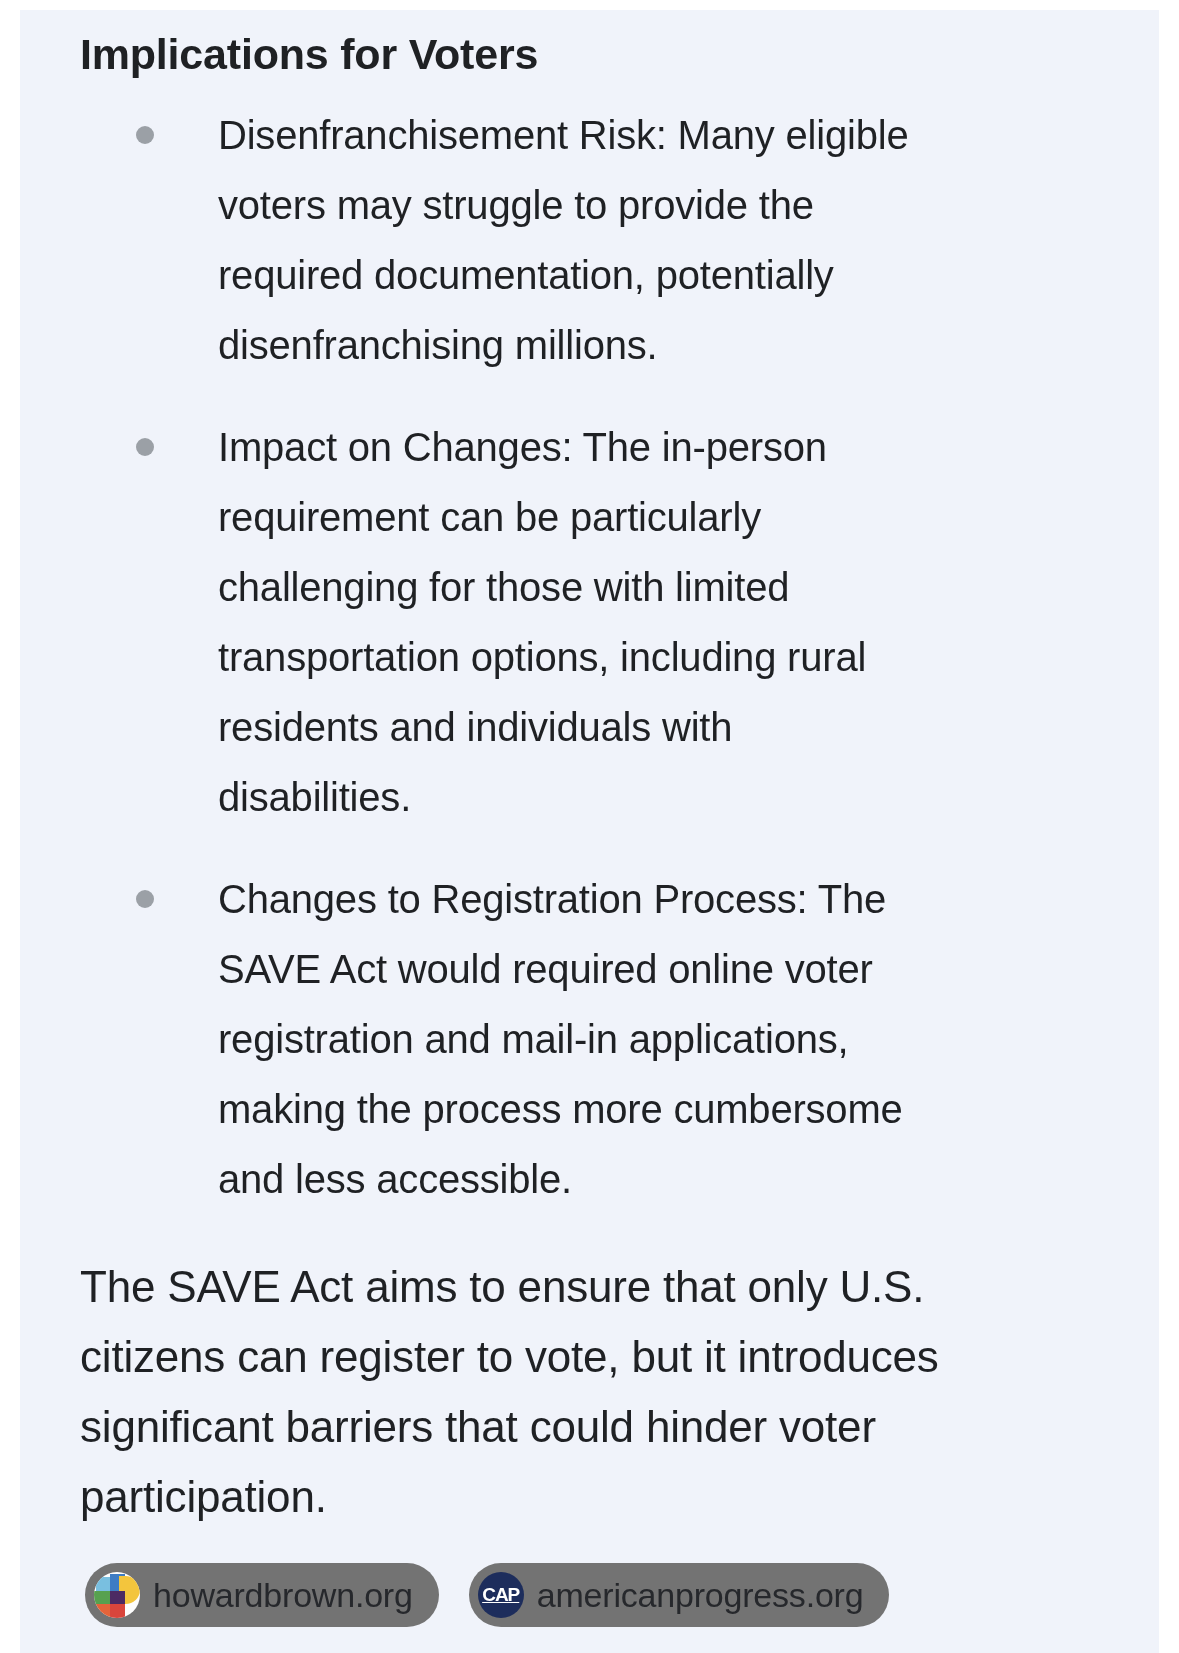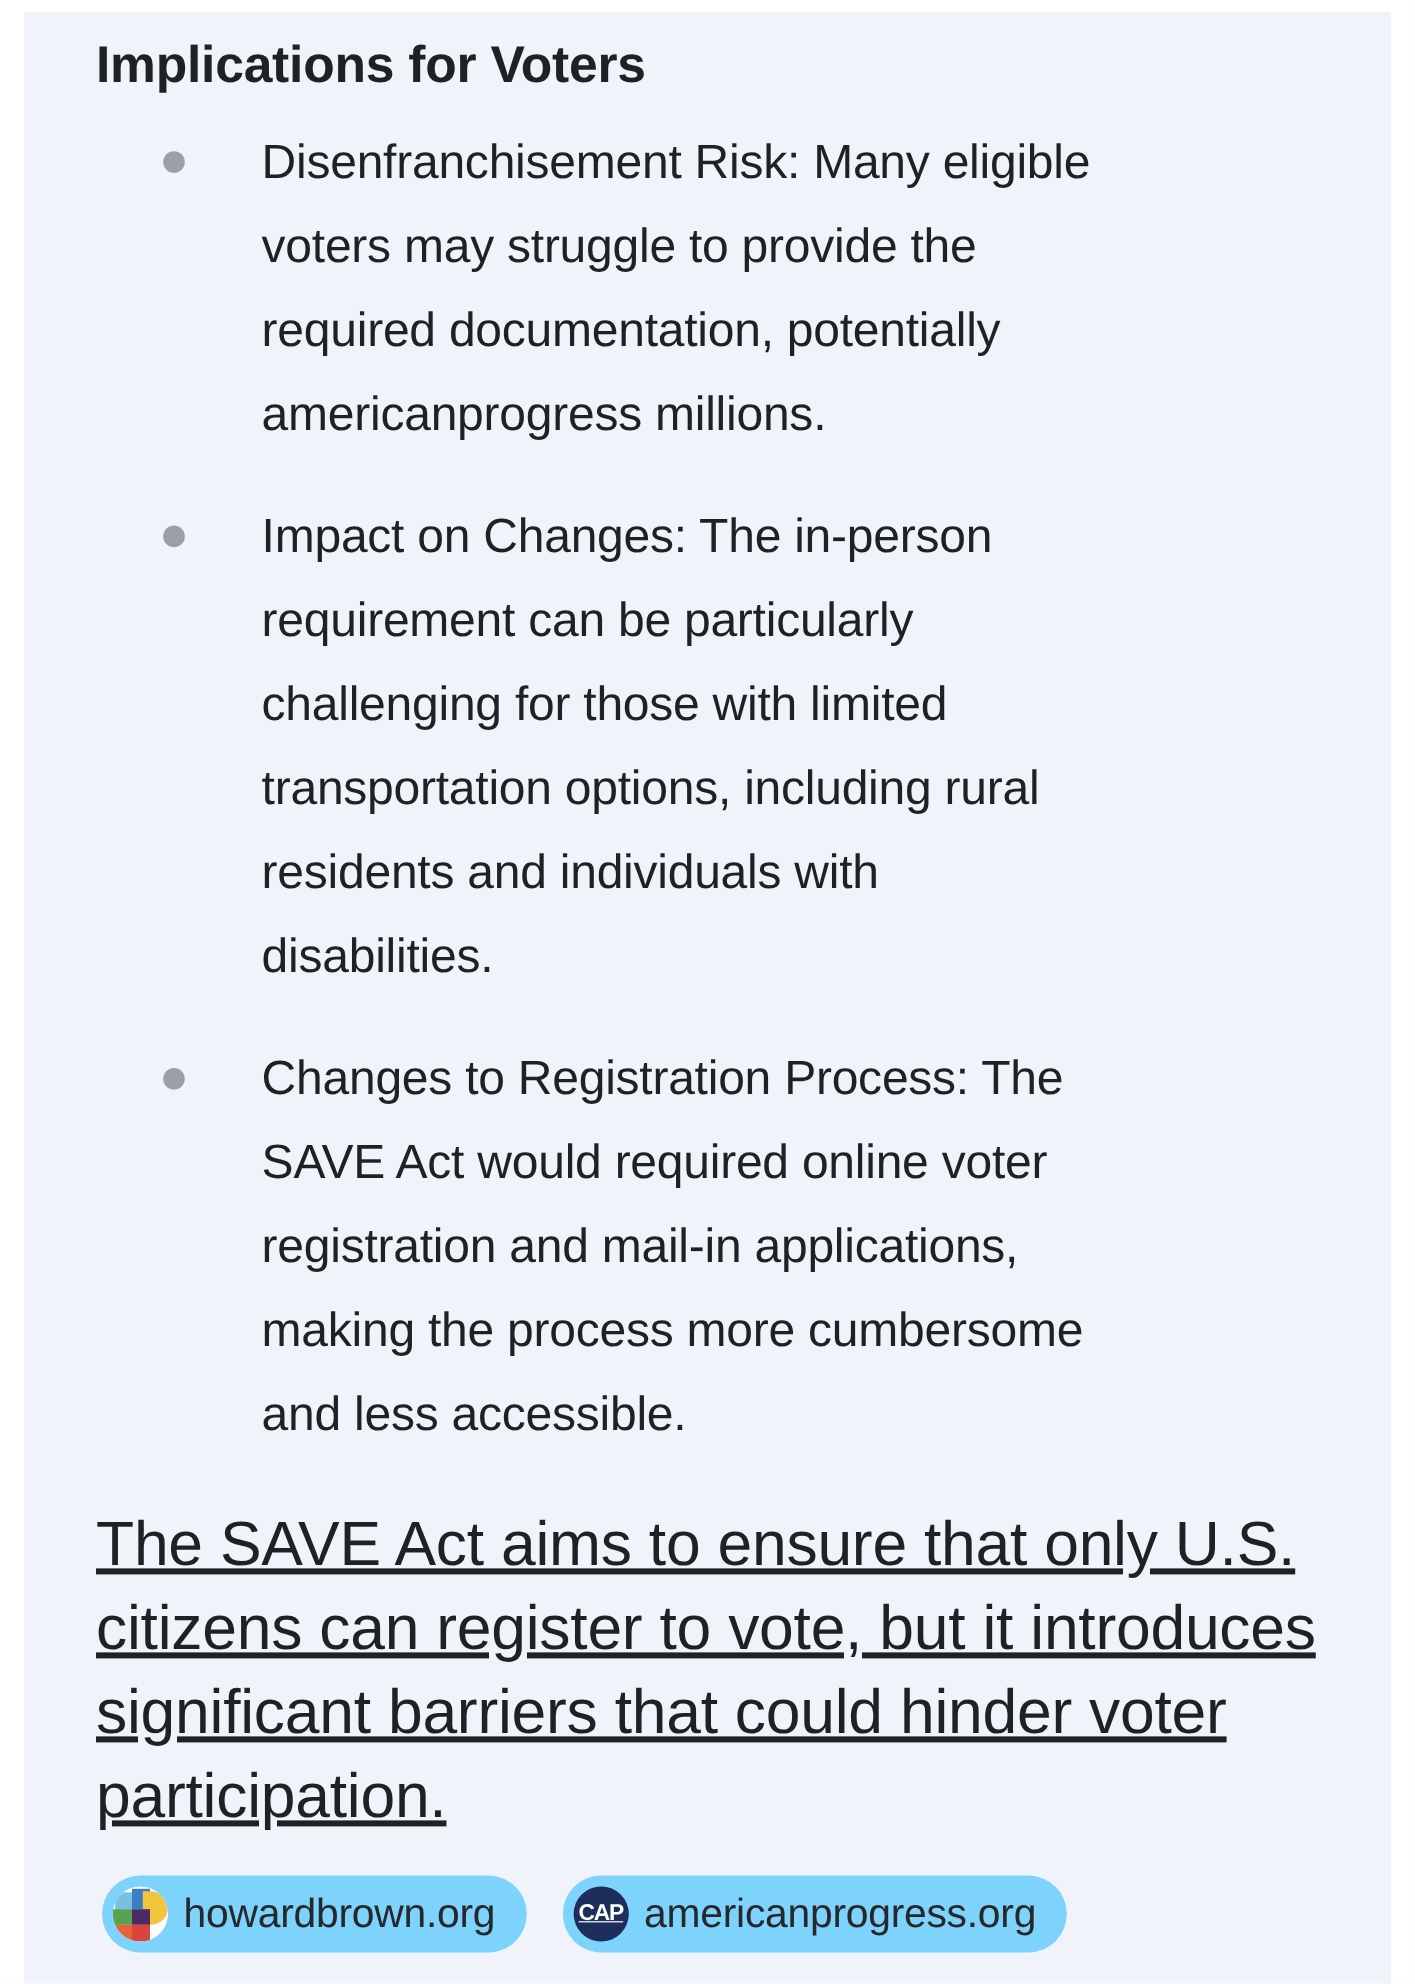--- a/index.html
+++ b/index.html
@@ -57,39 +57,38 @@
     margin: 26px 0 0 56px;
   }
   .li-text {
     margin-left: 64px;
     max-width: 860px;
     white-space: pre-line;
   }
   .li-text strong { font-weight: 400; }
   .closing {
     margin: 38px 0 0 0;
-    font-size: 52px;
+    font-size: 44px;
     line-height: 70px;
     letter-spacing: -0.2px;
     white-space: pre-line;
     max-width: 1030px;
-    text-decoration: underline;
   }
   .chips {
     display: flex;
     align-items: center;
     gap: 30px;
     margin: 31px 0 0 5px;
   }
   .chip {
     display: inline-flex;
     align-items: center;
     height: 64px;
     border-radius: 32px;
-    background: #7dd3fc;
+    background: #737373;
     padding: 0 26px 0 9px;
     cursor: pointer;
   }
   .chip-label {
     margin-left: 13px;
     font-size: 34px;
     letter-spacing: -0.2px;
     color: #26282c;
     white-space: nowrap;
   }
@@ -133,21 +132,21 @@
   <div class="content">
 
     <h3 class="heading">Implications for Voters</h3>
 
     <ul class="bullets">
       <li>
         <span class="bullet-dot"></span>
         <span class="li-text"><strong>Disenfranchisement Risk</strong><span>: Many eligible
 voters may struggle to provide the
 required documentation, potentially
-americanprogress millions.</span></span>
+disenfranchising millions.</span></span>
       </li>
       <li>
         <span class="bullet-dot"></span>
         <span class="li-text"><strong>Impact on Changes</strong><span>: The in-person
 requirement can be particularly
 challenging for those with limited
 transportation options, including rural
 residents and individuals with
 disabilities.</span></span>
       </li>

